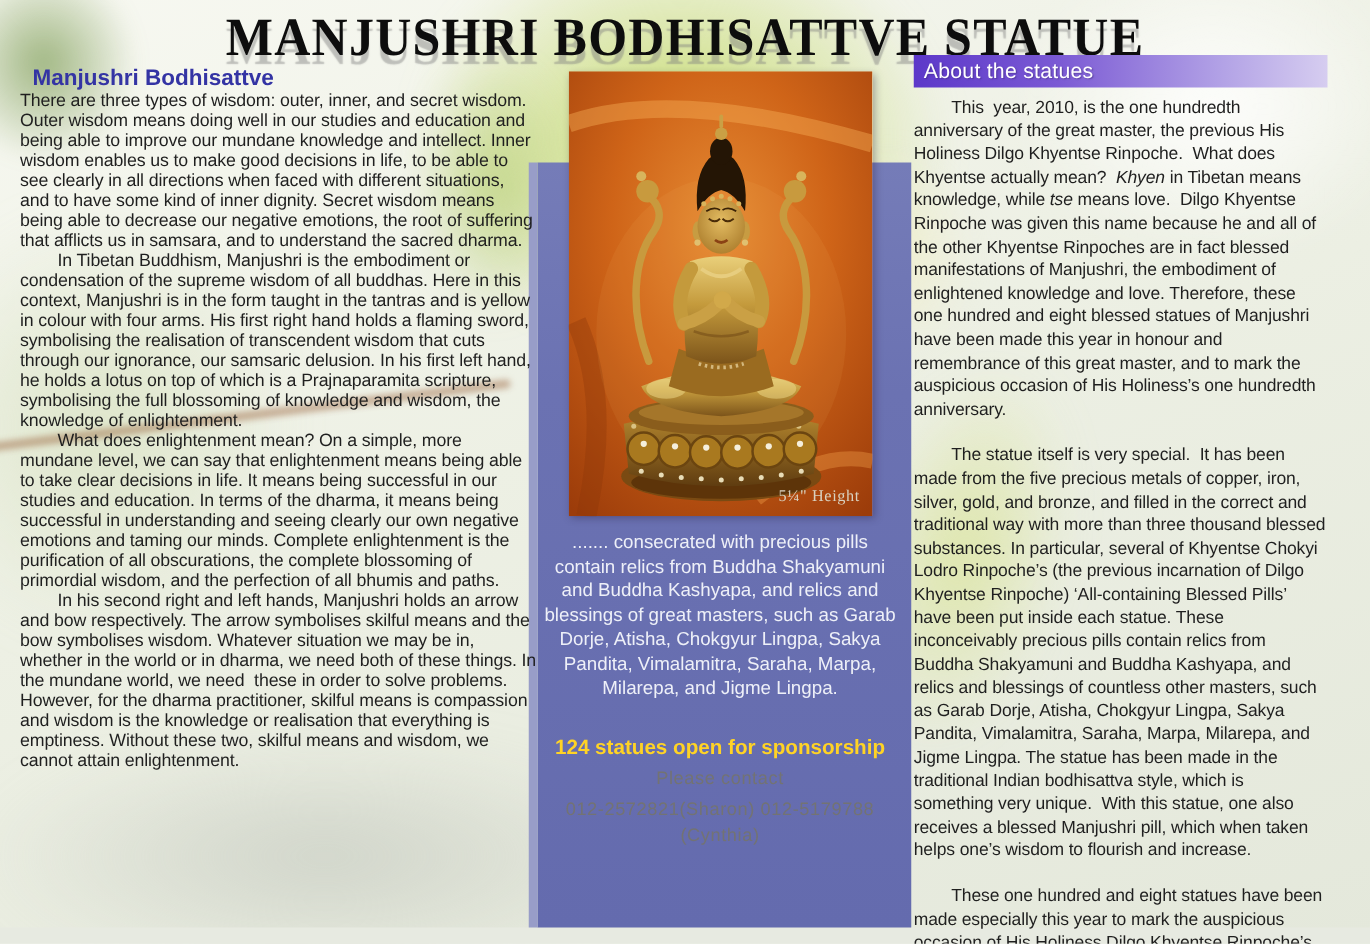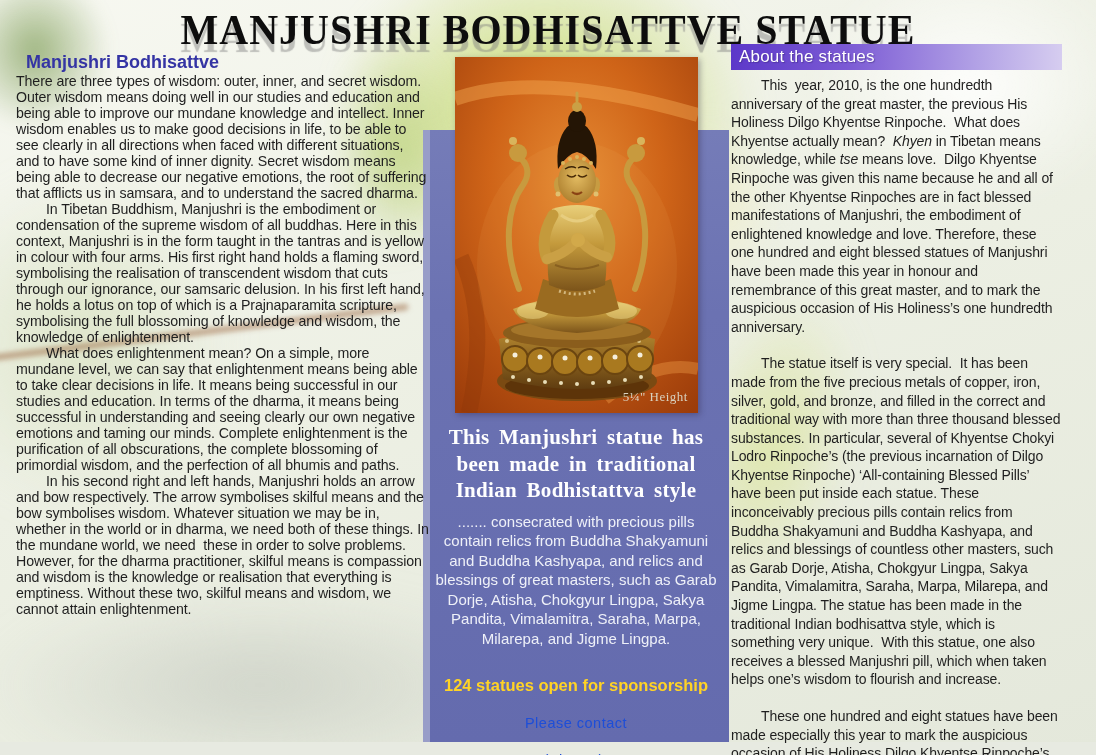--- a/index.html
+++ b/index.html
@@ -60,21 +60,21 @@
   .panel-heading{
     font-family:"Liberation Serif",serif;font-weight:bold;color:#ffffff;
     font-size:21px;line-height:1.27;word-spacing:4px;letter-spacing:.3px;margin:0 0 8px 0;
   }
   .panel-body{
     font-family:Liberation Sans, sans-serif;color:#eef0f8;
     font-size:15px;line-height:1.3;margin:0;
   }
   .sponsor{margin-top:26px;}
   .sp-bold{font-size:16.5px;font-weight:bold;color:#ffd325;line-height:1.35;margin:0;}
-  .sp-light{font-size:14.5px;color:#1d4ed8;line-height:1.45;margin:16px;letter-spacing:.5px;}
+  .sp-light{font-size:14.5px;color:#737373;line-height:1.45;margin:4px;letter-spacing:.5px;}
 
   
   .right-col{position:absolute;left:731px;top:44px;width:334px;z-index:4;}
   .about-bar{
     width:331px;height:26px;margin-bottom:6px;
     background:linear-gradient(90deg,#5c38c9 0%,#7b5ad4 35%,#b3a3e6 75%,#d6cdf0 100%);
     display:flex;align-items:center;
   }
   .about-bar span{
     color:#ffffff;font-weight:normal;font-size:17px;padding-left:8px;letter-spacing:.2px;
@@ -234,21 +234,20 @@
         <circle cx="115" cy="102" r="2"></circle>
         <circle cx="122" cy="100" r="2"></circle>
       <circle cx="129" cy="102" r="2"></circle>
         <circle cx="136" cy="106" r="2"></circle>
     </g>
   </svg>
   <div class="photo-caption">5¼" Height</div>
 </div>
 
 <div class="panel-content">
-  <p class="panel-heading">This Manjushri statue has been made in traditional Indian Bodhistattva style</p>
   <p class="panel-body">....... consecrated with precious pills contain relics from Buddha Shakyamuni and Buddha Kashyapa, and relics and blessings of great masters, such as Garab Dorje, Atisha, Chokgyur Lingpa, Sakya Pandita, Vimalamitra, Saraha, Marpa, Milarepa, and Jigme Lingpa.</p>
   <div class="sponsor">
     <p class="sp-bold">124 statues open for sponsorship</p>
     <p class="sp-light">Please contact</p>
     <p class="sp-light">012-2572821(Sharon) 012-5179788 (Cynthia)</p>
   </div>
 </div>
 
 <div class="right-col">
   <div class="about-bar">

